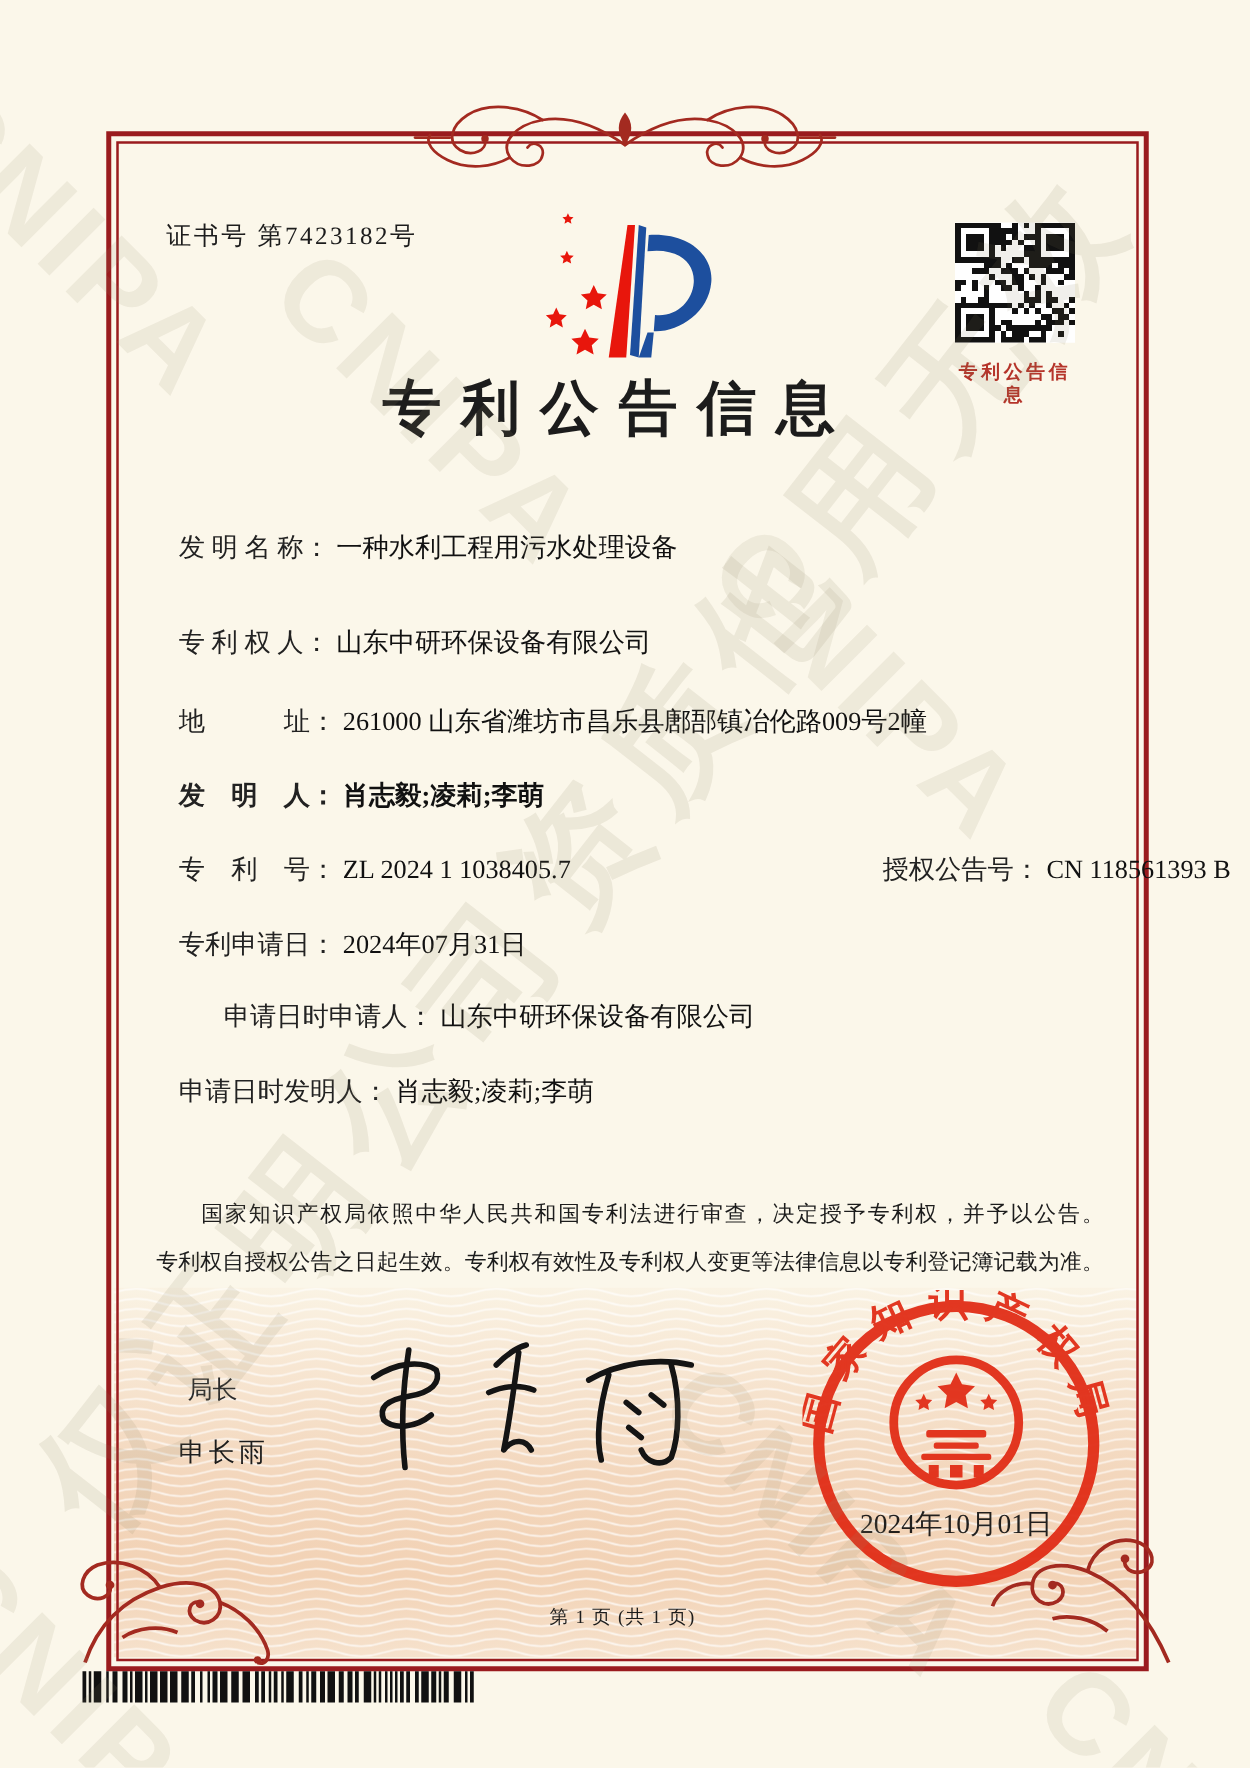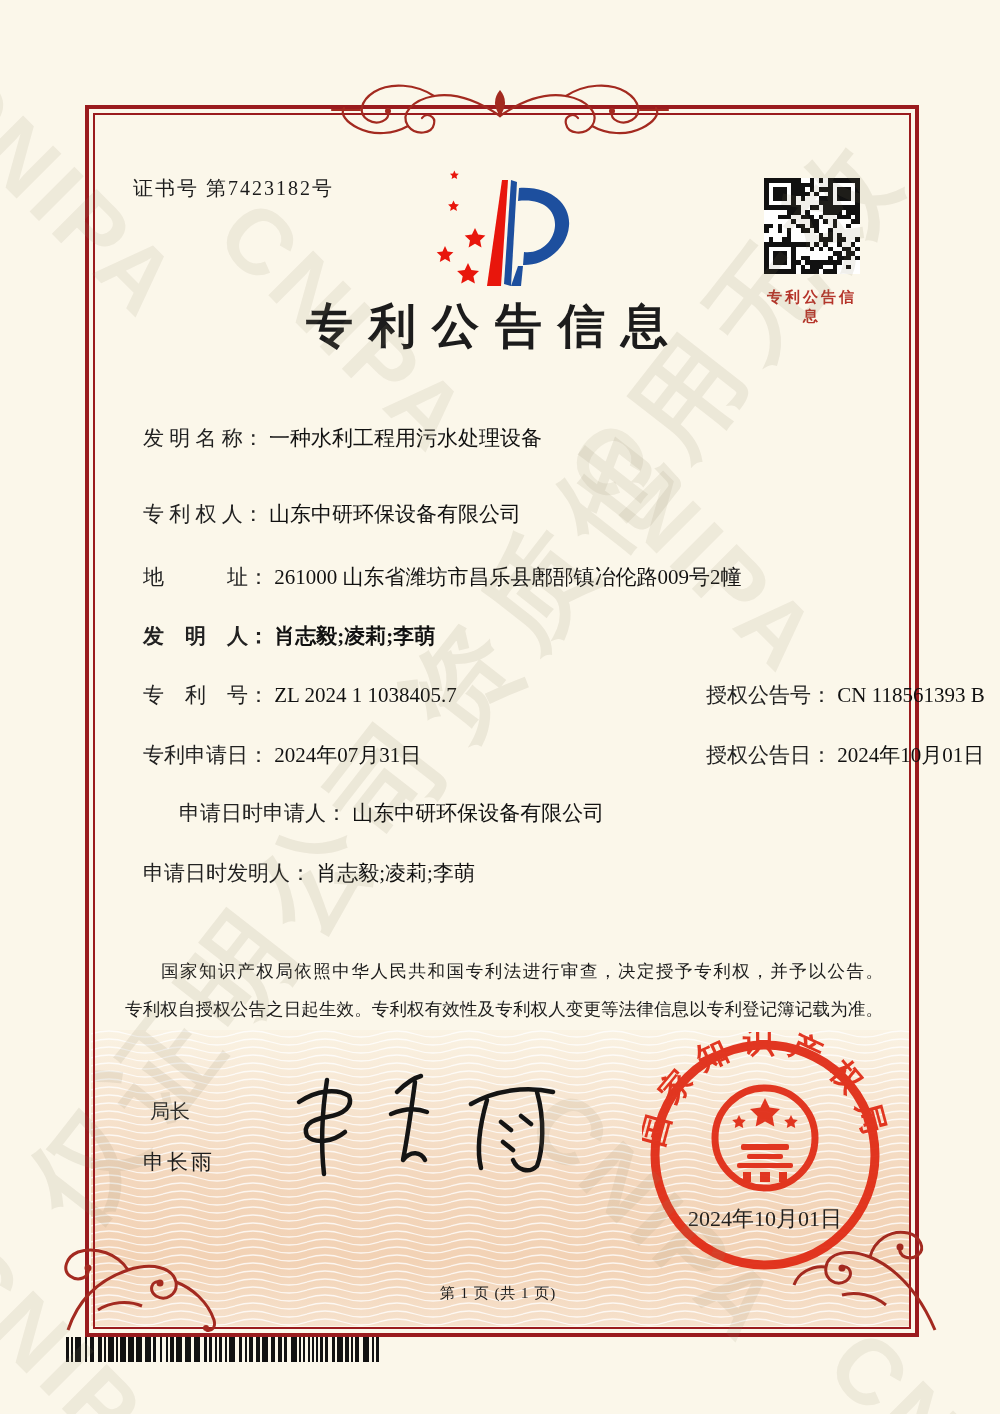--- a/index.html
+++ b/index.html
@@ -299,24 +299,20 @@
   <span class="lab">专　利　号：</span>
   <span class="val">ZL 2024 1 1038405.7</span>
   <span class="col2">
     <span class="lab">授权公告号：</span>
     <span class="val">CN 118561393 B</span>
   </span>
 </div>
 <div class="row" style="top:741px;width:780px;">
   <span class="lab">专利申请日：</span>
   <span class="val">2024年07月31日</span>
-  <span class="col2">
-    <span class="lab">授权公告日：</span>
-    <span class="val">2024年10月01日</span>
-  </span>
 </div>
 <div class="row" style="top:799px;margin-left:36px;">
   <span class="lab">申请日时申请人：</span>
   <span class="val">山东中研环保设备有限公司</span>
 </div>
 <div class="row" style="top:859px;">
   <span class="lab">申请日时发明人：</span>
   <span class="val">肖志毅;凌莉;李萌</span>
 </div>
 

